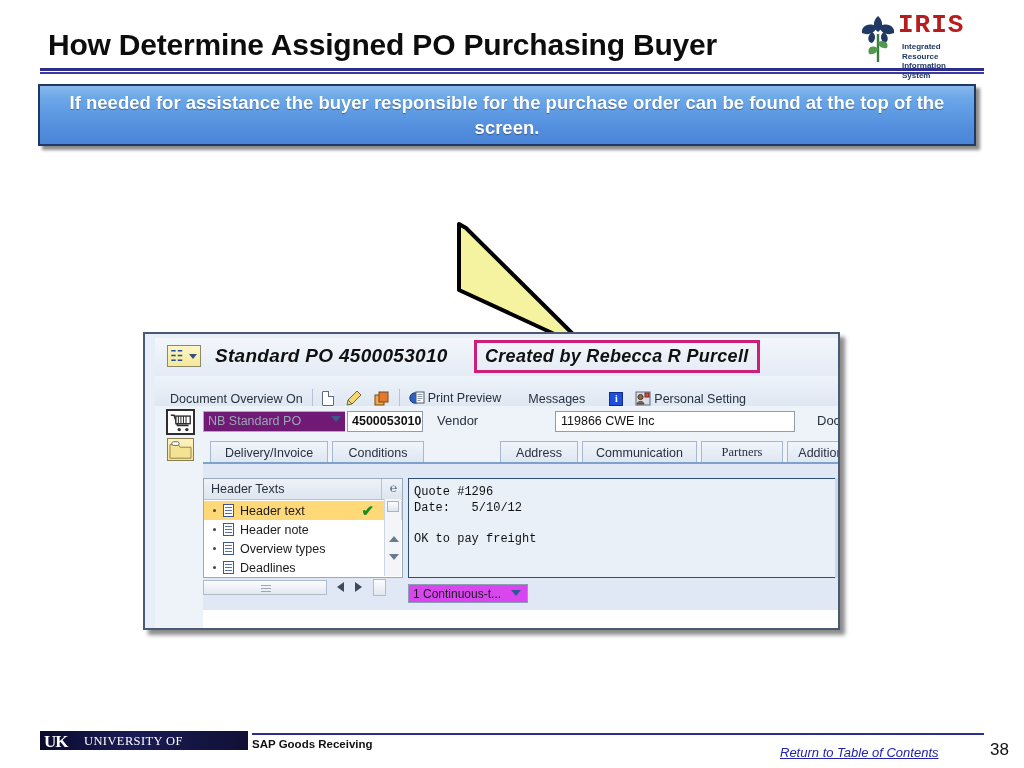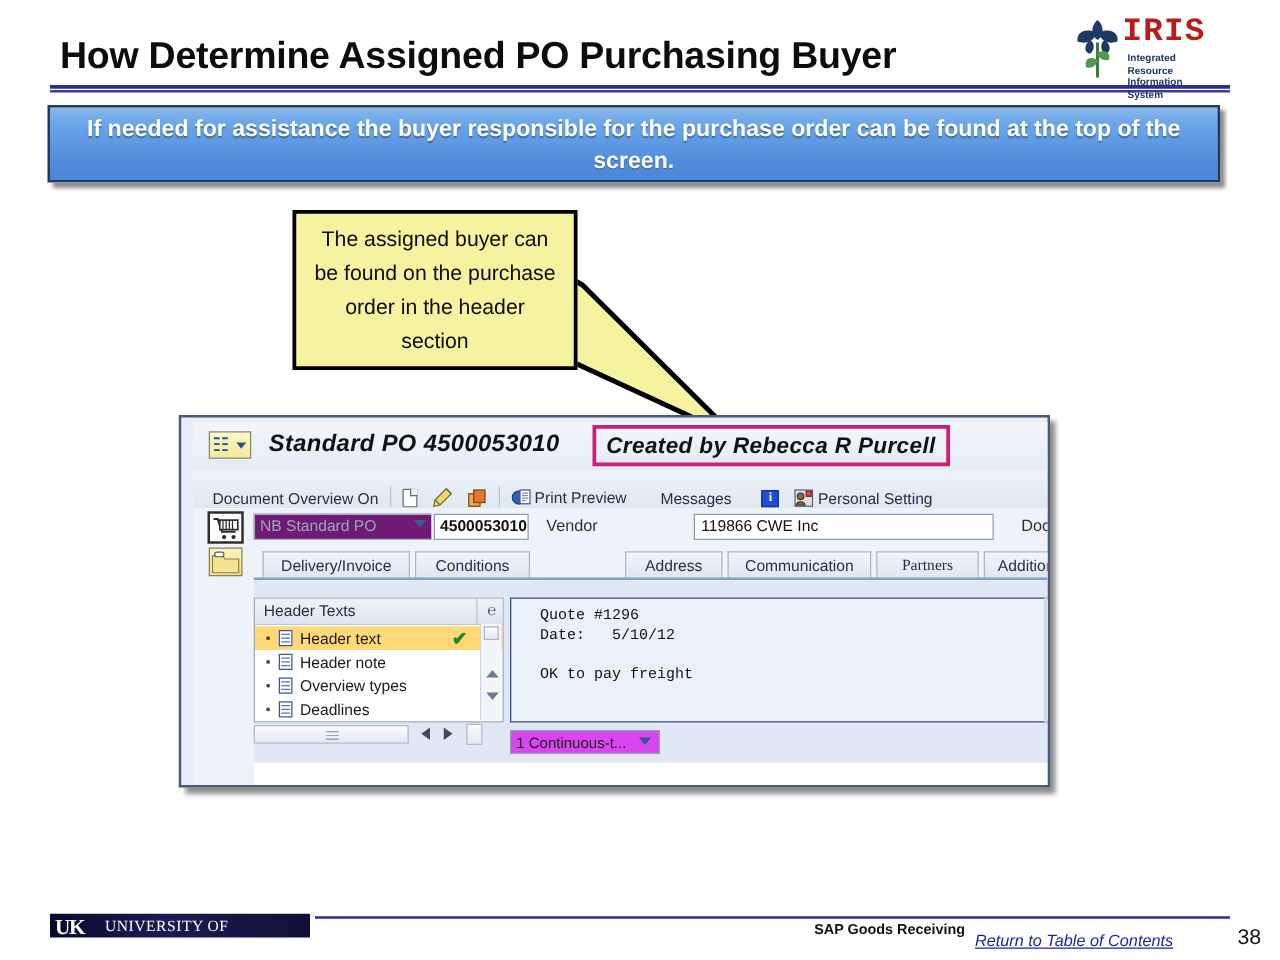--- a/index.html
+++ b/index.html
@@ -305,21 +305,21 @@
   .hs-right{left:152px;border-left:7px solid #3d4b5e;}
   .hs-box{
     position:absolute;left:170px;top:-1px;width:13px;height:17px;
     background:linear-gradient(180deg,#fbfcfe 0%,#e3e8f0 100%);
     border:1px solid #b0bccb;box-sizing:border-box;
   }
 
   .text-area{
     position:absolute;left:205px;top:14px;width:443px;height:100px;
     background:#eaf0f8;border:1px solid #2f4d77;box-sizing:border-box;
-    padding:6px 0 0 23px;
+    padding:6px 0 0 5px;
     font-family:"Liberation Mono", monospace;
     font-size:12px;line-height:15.5px;color:#111111;
     white-space:pre;
   }
   .ta-right-edge{
     position:absolute;right:0;top:14px;width:3px;height:100px;background:#cfd9e6;
   }
 
   .format-select{
     position:absolute;left:205px;top:120px;width:120px;height:19px;
@@ -349,21 +349,21 @@
   .uk-name{
     position:absolute;left:44px;top:3px;
     font-size:12.5px;color:#ffffff;letter-spacing:.4px;
     font-family:"Liberation Serif", serif;
   }
   .footer-rule{
     position:absolute;left:252px;top:733px;width:732px;height:2px;background:#2d2d8f;
   }
   .footer-center{
     position:absolute;left:252px;top:738px;width:520px;
-    text-align:right;font-size:11.5px;font-weight:bold;color:#111111;
+    text-align:left;font-size:11.5px;font-weight:bold;color:#111111;
   }
   .footer-link{
     position:absolute;left:780px;top:745px;
     font-size:13px;font-style:italic;color:#2222aa;
     text-decoration:underline;white-space:nowrap;
   }
   .footer-page{
     position:absolute;left:990px;top:740px;
     font-size:17px;color:#111111;
   }
@@ -394,23 +394,20 @@
 </div>
 
 <div class="banner">
   <div class="banner-text">If needed for assistance the buyer responsible for the purchase order can be found at the top of the screen.</div>
 </div>
 
 <div class="callout-wrap">
   <svg class="callout-tail" viewBox="0 0 390 190">
     <polygon points="225,56 225,122 355,182 232,60" fill="#f5f2a0" stroke="#000000" stroke-width="4" stroke-linejoin="round"></polygon>
   </svg>
-  <div class="callout">
-    <div class="callout-text">The assigned buyer can be found on the purchase order in the header section</div>
-  </div>
 </div>
 
 <div class="sap-window">
   <div class="sap-inner">
 
     <div class="sap-titlebar">
       <div class="sap-appicon">
         <span class="glyph">☷</span>
         <span class="tri"></span>
       </div>

